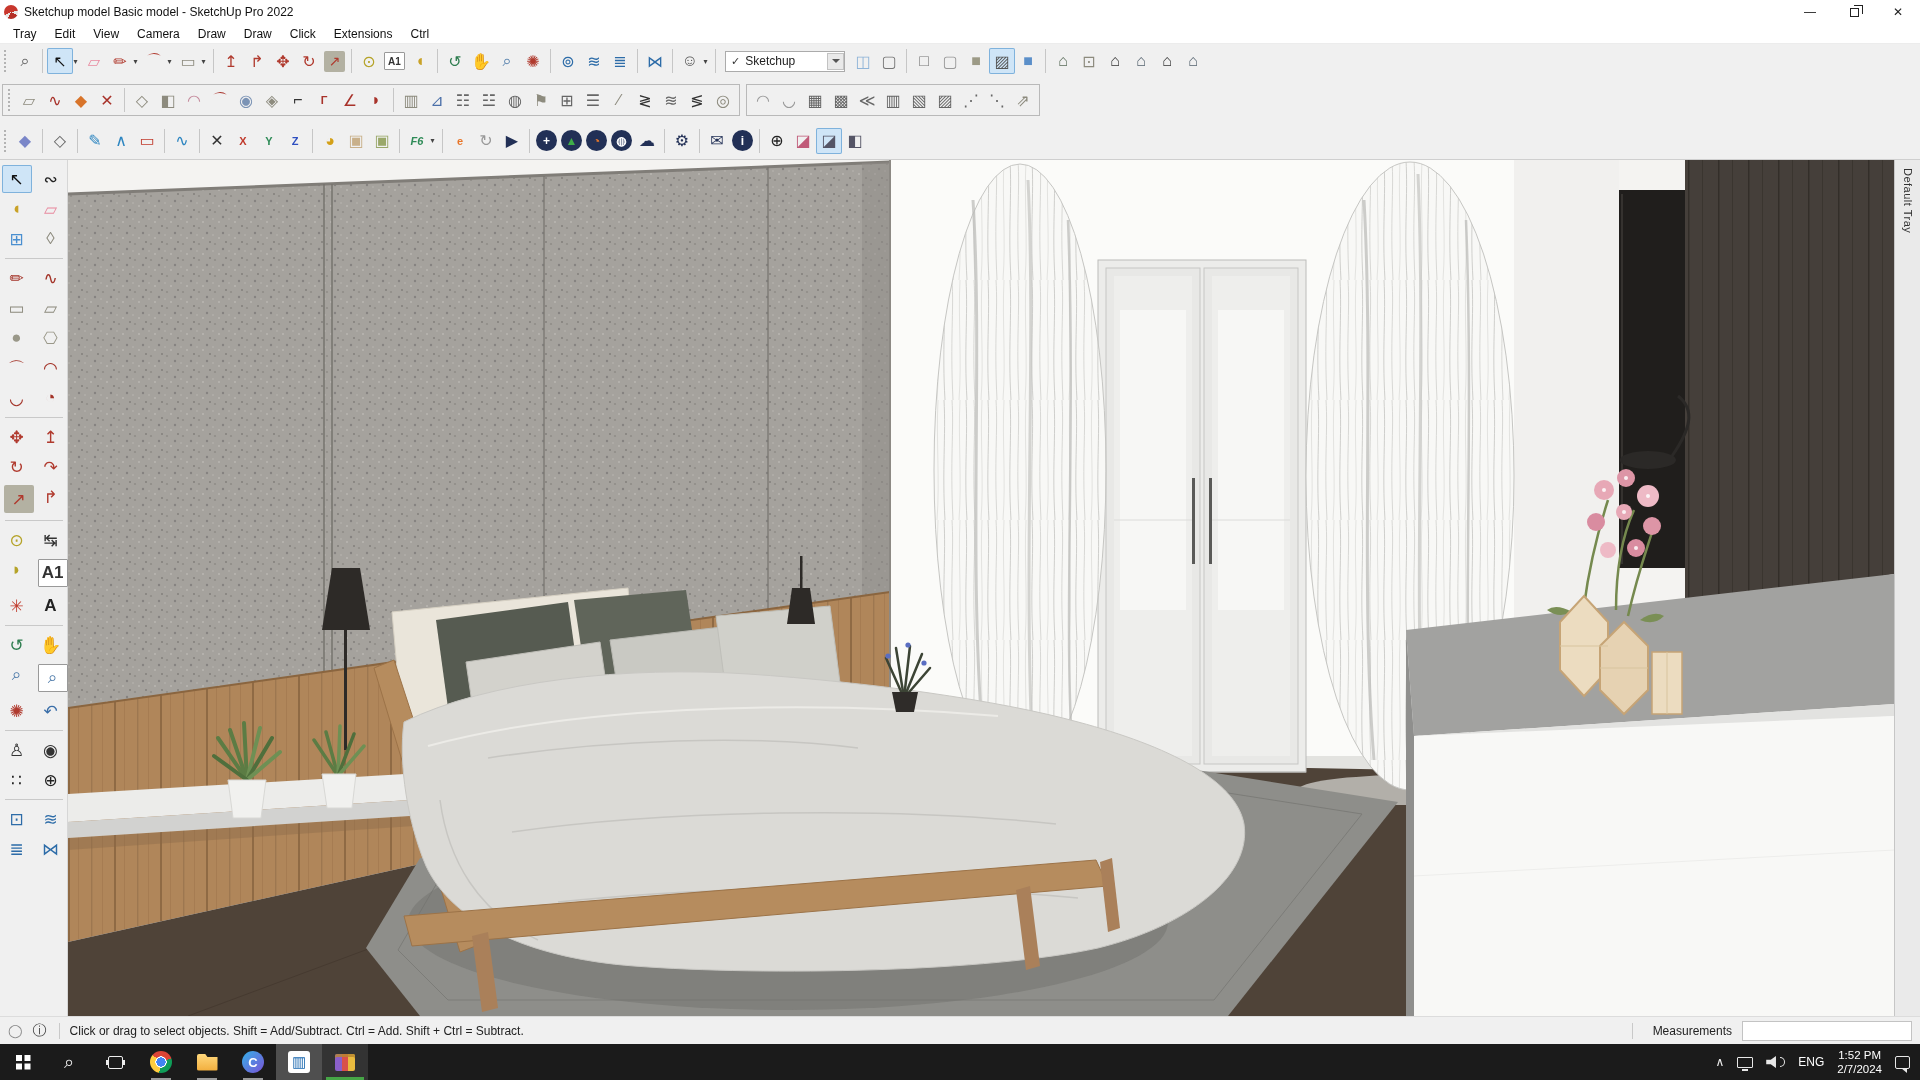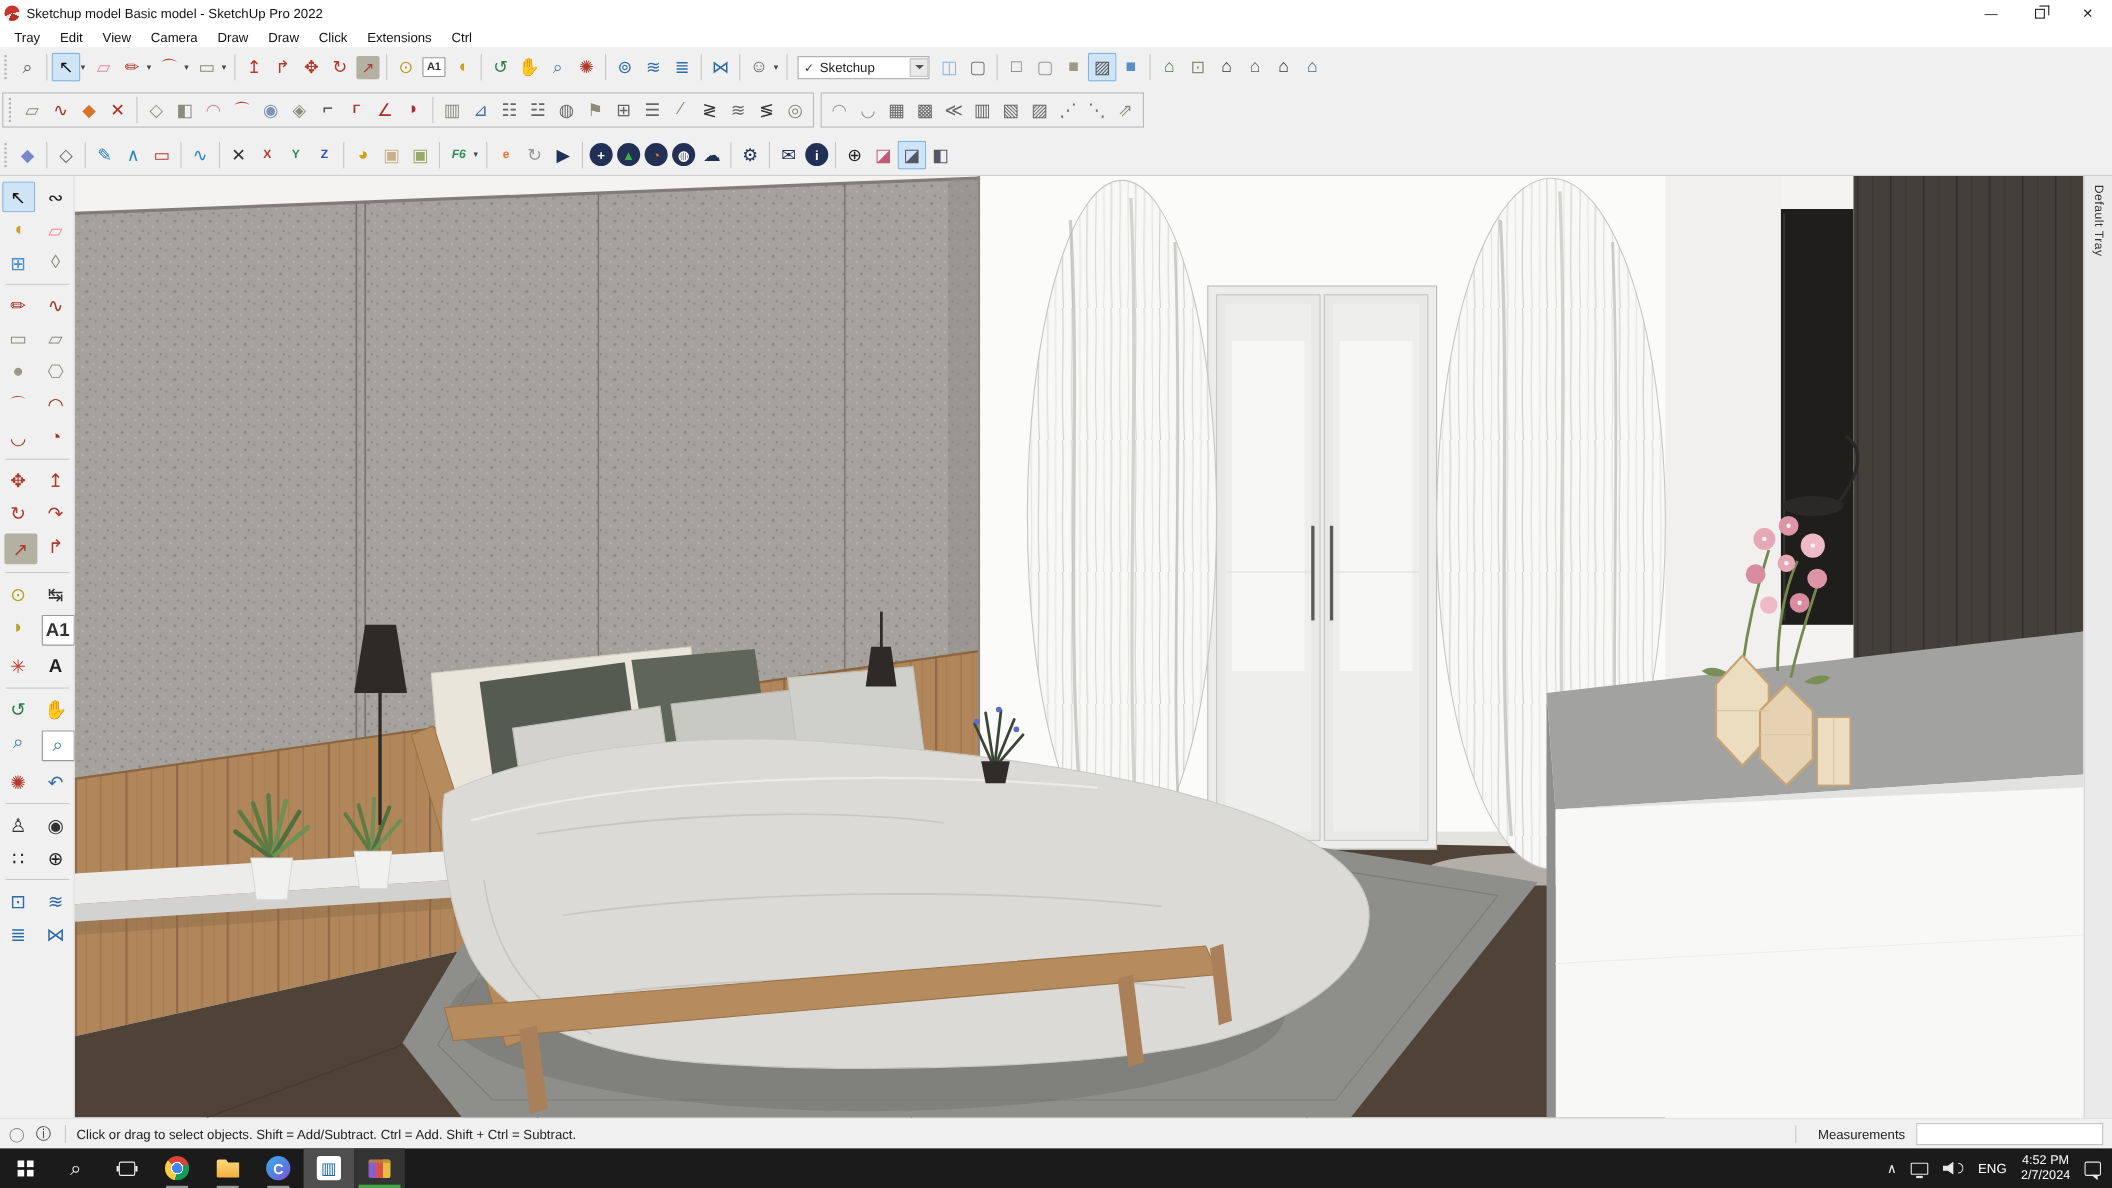--- a/index.html
+++ b/index.html
@@ -569,18 +569,18 @@
     </div>
   <div class="tb-right">
     <span class="chev">∧</span>
     <span class="net-ic"></span>
     <span class="vol-wrap">
         <span class="vol-body"></span>
         <span class="vol-arc"></span>
       </span>
     <span class="lang">ENG</span>
     <div class="clock">
-      <span>4:52 PM</span>
+      <span>1:52 PM</span>
       <span>2/7/2024</span>
     </div>
     <span class="ac-ic"></span>
   </div>
 </div>
 
 </body></html>

